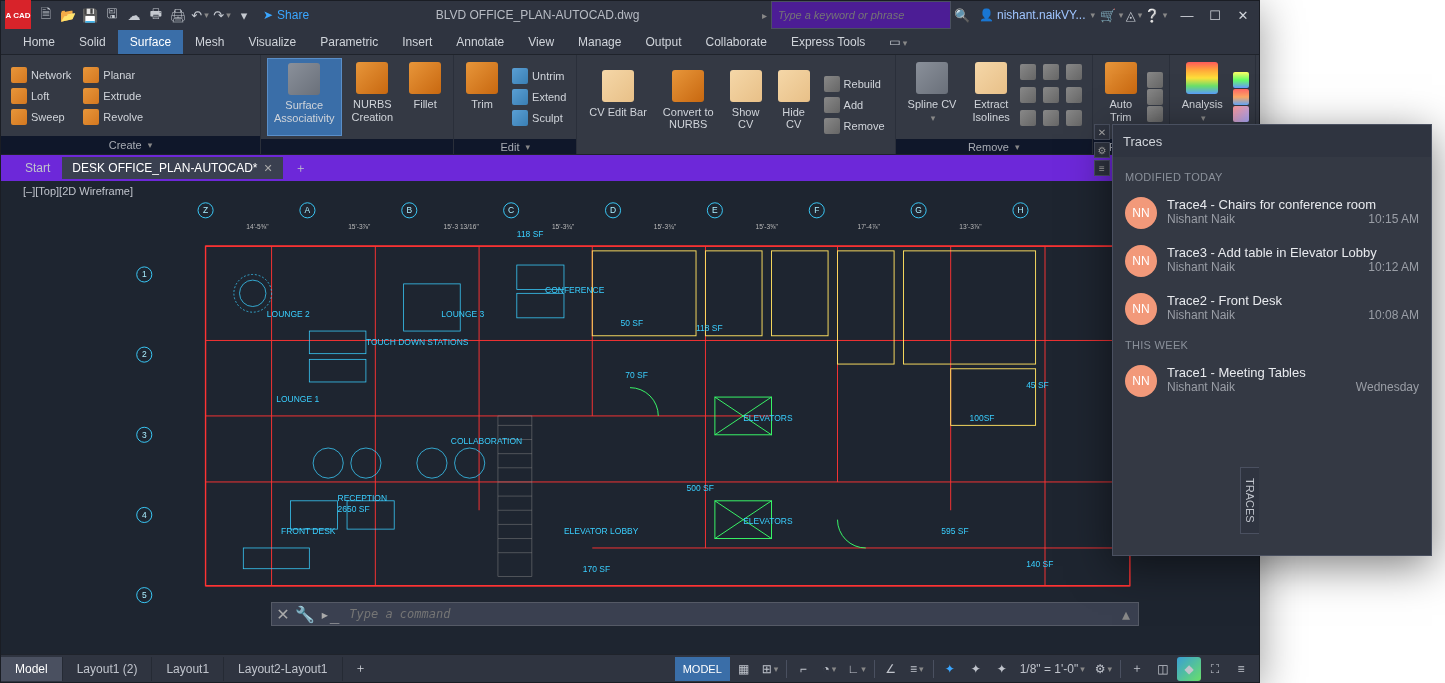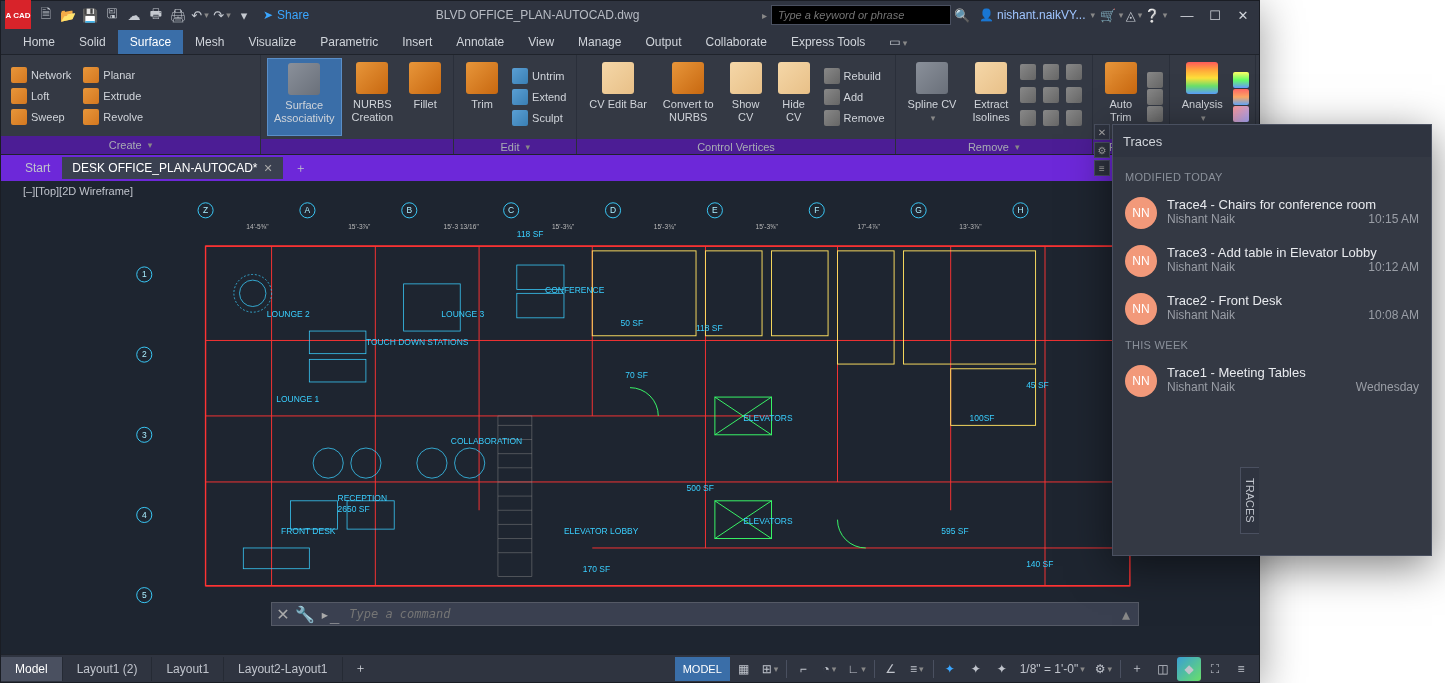--- a/index.html
+++ b/index.html
@@ -5,36 +5,36 @@
 * { margin: 0; padding: 0; box-sizing: border-box; font-family: "Segoe UI", Arial, sans-serif; }
 body { background: #fff; width: 1445px; height: 683px; overflow: hidden; position: relative; }
 .app-window { width: 1260px; height: 683px; background: #2a2f3a; color: #d0d4da; display: flex; flex-direction: column; border: 1px solid #1a1d24; box-shadow: 0 8px 40px rgba(0,0,0,.4); position: relative; }
 
 
 .titlebar { height: 28px; background: #2f3440; display: flex; align-items: center; padding: 0 4px; font-size: 12px; }
 .app-icon { width: 26px; height: 34px; background: #d8232a; color: #fff; font-size: 8px; font-weight: bold; display: flex; align-items: center; justify-content: center; margin-right: 4px; border-radius: 2px; }
 .qat-btn { width: 22px; height: 22px; display: flex; align-items: center; justify-content: center; color: #c5c9d0; cursor: pointer; font-size: 13px; }
 .share-btn { color: #3aa6ff; display: flex; align-items: center; gap: 4px; padding: 0 8px; font-size: 12px; cursor: pointer; }
 .title-text { flex: 1; text-align: center; color: #b8bcc4; font-size: 12px; }
-.search-box { background: #000000; border: 1px solid #4a5060; height: 20px; width: 180px; display: flex; align-items: center; padding: 0 6px; }
+.search-box { background: #4c1d95; border: 1px solid #4a5060; height: 28px; width: 180px; display: flex; align-items: center; padding: 0 6px; }
 .search-box input { background: transparent; border: none; outline: none; color: #aaa; font-style: italic; font-size: 11px; width: 100%; }
 .user-label { color: #9fc5ff; font-size: 12px; padding: 0 6px; display:flex; align-items:center; gap:3px;}
 .win-controls { display: flex; gap: 4px; margin-left: 8px; }
 .win-btn { width: 24px; height: 22px; display: flex; align-items: center; justify-content: center; cursor: pointer; font-size: 13px; }
 
 
 .menu-tabs { height: 26px; background: #2f3440; display: flex; align-items: flex-end; padding-left: 10px; font-size: 12px; border-bottom: 1px solid #1f232b; }
 .menu-tab { padding: 5px 12px; cursor: pointer; color: #d0d4da; }
 .menu-tab.active { background: #3a6ea8; color: #fff; }
 
 
 .ribbon { height: 100px; background: #343944; display: flex; border-bottom: 1px solid #1f232b; }
 .ribbon-panel { border-right: 1px solid #2a2f3a; display: flex; flex-direction: column; position: relative; }
 .panel-body { flex: 1; display: flex; align-items: center; padding: 3px 6px; gap: 4px; }
-.panel-title { height: 18px; font-size: 11px; color: #a8acb4; text-align: center; background: #4c1d95; display:flex; align-items:center; justify-content:center; gap:4px;}
+.panel-title { height: 18px; font-size: 11px; color: #a8acb4; text-align: center; background: #0f172a; display:flex; align-items:center; justify-content:center; gap:4px;}
 .rb-small-col { display: flex; flex-direction: column; gap: 1px; }
 .rb-small { display: flex; align-items: center; gap: 4px; font-size: 11px; padding: 2px 4px; cursor: pointer; min-height: 20px;}
 .rb-icon { width: 16px; height: 16px; background: linear-gradient(135deg,#e8963a,#d47820); border-radius: 2px; flex-shrink: 0; }
 .rb-icon.blue { background: linear-gradient(135deg,#5a9fd4,#3a7fb4); }
 .rb-icon.grey { background: linear-gradient(135deg,#888,#666); }
 .rb-big { display: flex; flex-direction: column; align-items: center; padding: 4px 6px; cursor: pointer; gap: 2px; font-size: 11px; text-align: center; line-height: 1.15; justify-content: flex-start; height: 78px;}
 .rb-big.active { background: #3a6ea8; border: 1px solid #5a8ec8; }
 .rb-big-icon { width: 32px; height: 32px; background: linear-gradient(135deg,#e8963a,#c86810); border-radius: 3px; margin-bottom: 2px;}
 .rb-big-icon.grey { background: linear-gradient(135deg,#8a909a,#6a707a); }
 .rb-big-icon.rainbow { background: linear-gradient(180deg,#ff5a5a,#ffa63a,#ffe03a,#6adf6a,#5a9fff); }
@@ -259,23 +259,20 @@
             <div class="rb-small">
               <span class="rb-icon grey"></span>
               <span>Add</span>
             </div>
             <div class="rb-small">
               <span class="rb-icon grey"></span>
               <span>Remove</span>
             </div>
           </div>
       </div>
-      <div class="panel-title">
-          <span>Control Vertices</span>
-        </div>
     </div>
 
     <div class="ribbon-panel">
       <div class="panel-body">
         <div class="rb-big">
             <div class="rb-big-icon grey"></div>
             <span>Spline CV</span>
             <span class="dd">▾</span>
           </div>
         <div class="rb-big">

